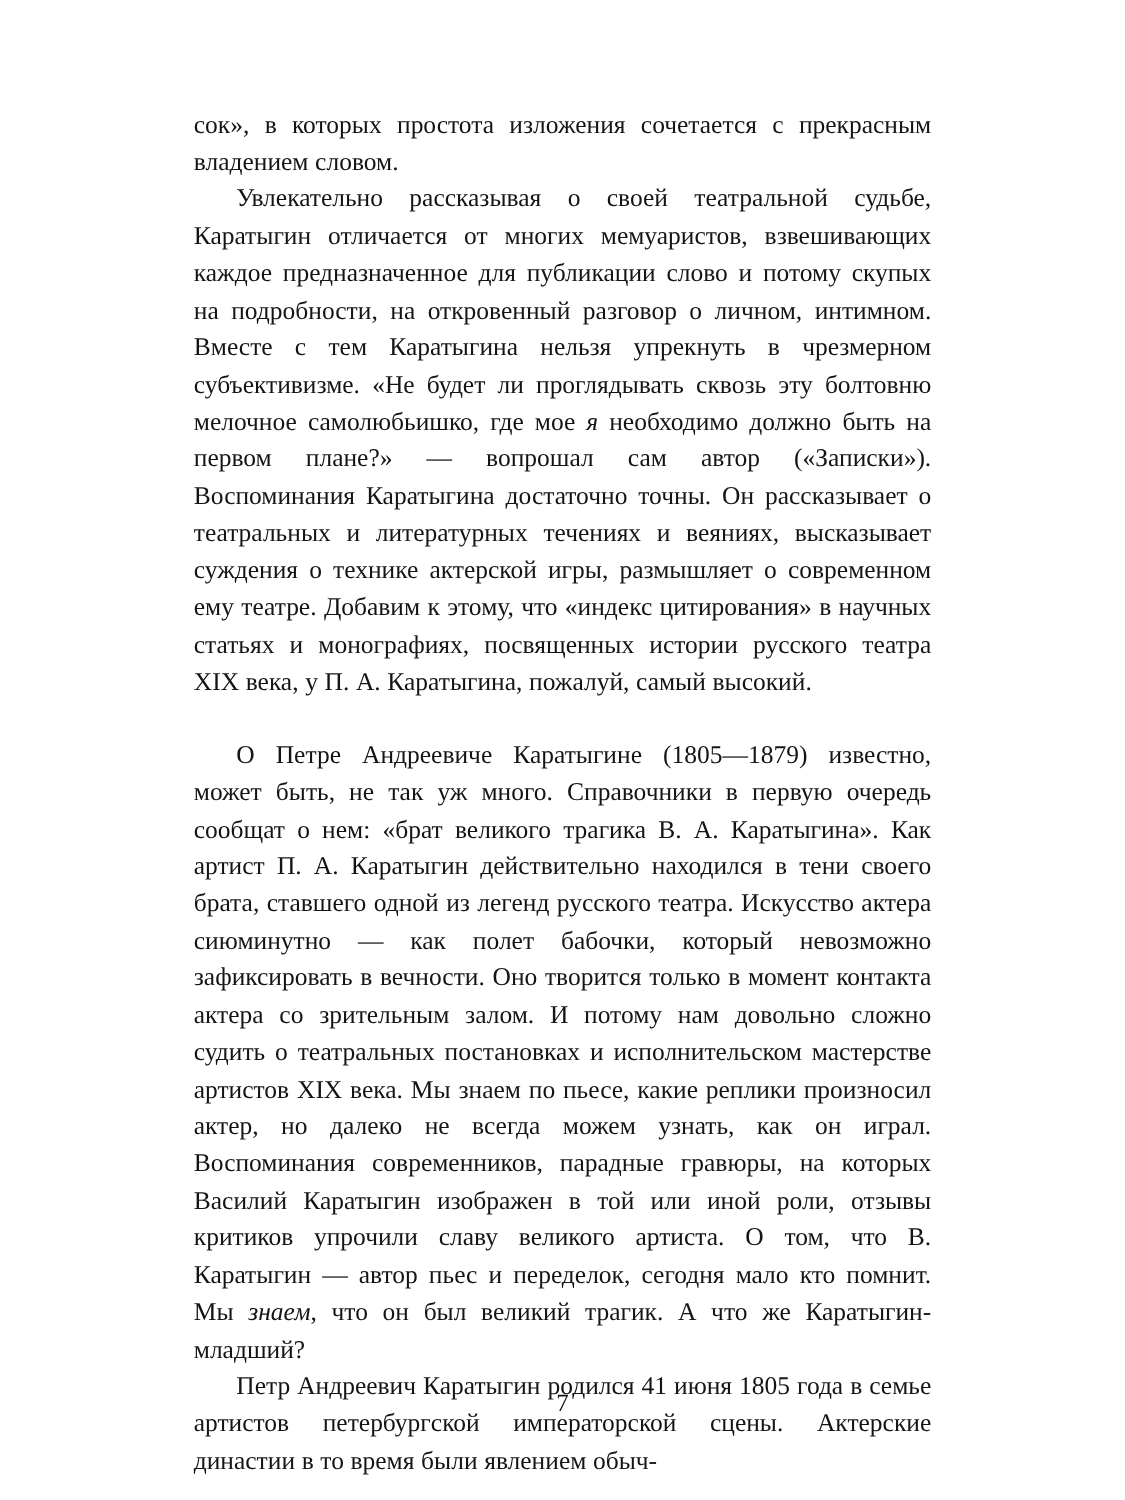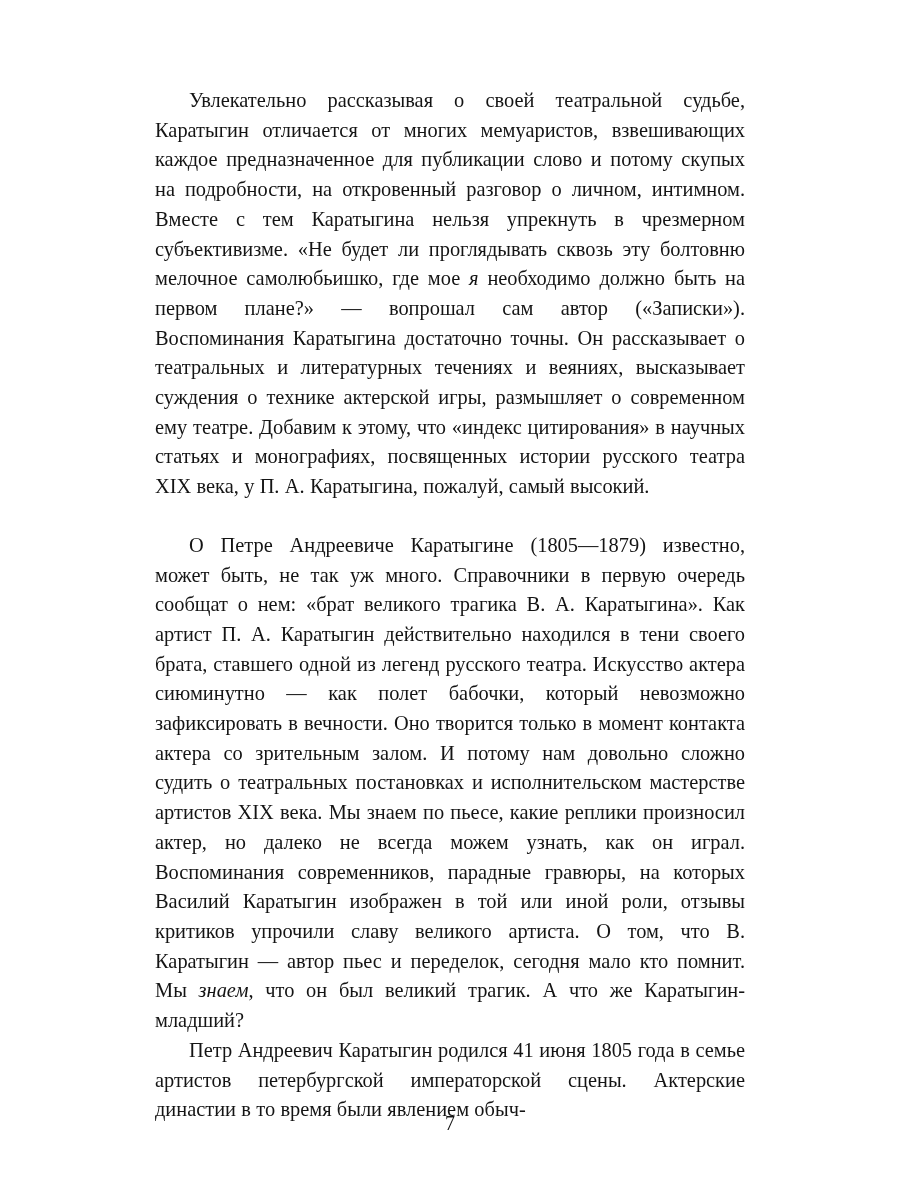--- a/index.html
+++ b/index.html
@@ -68,20 +68,21 @@
     font-family: "Liberation Serif", "DejaVu Serif", serif;
   }
 </style>
 </head>
 <body>
 
 <div class="page">
 
   <div class="text-block">
 
+    <p class="para">сок», в которых простота изложения сочетается с прекрасным владением словом.</p>
 
     <p class="para indent"><span>Увлекательно рассказывая о своей театральной судьбе, Каратыгин отличается от многих мемуаристов, взвешивающих каждое предназначенное для публикации слово и потому скупых на подробности, на откровенный разговор о личном, интимном. Вместе с тем Каратыгина нельзя упрекнуть в чрезмерном субъективизме. «Не будет ли проглядывать сквозь эту болтовню мелочное самолюбьишко, где мое </span><em class="ital">я</em><span> необходимо должно быть на первом плане?» — вопрошал сам автор («Записки»). Воспоминания Каратыгина достаточно точны. Он рассказывает о театральных и литературных течениях и веяниях, высказывает суждения о технике актерской игры, размышляет о современном ему театре. Добавим к этому, что «индекс цитирования» в научных статьях и монографиях, посвященных истории русского театра XIX века, у П. А. Каратыгина, пожалуй, самый высокий.</span></p>
 
     <div class="para-gap"></div>
 
     <p class="para indent"><span>О Петре Андреевиче Каратыгине (1805—1879) известно, может быть, не так уж много. Справочники в первую очередь сообщат о нем: «брат великого трагика В. А. Каратыгина». Как артист П. А. Каратыгин действительно находился в тени своего брата, ставшего одной из легенд русского театра. Искусство актера сиюминутно — как полет бабочки, который невозможно зафиксировать в вечности. Оно творится только в момент контакта актера со зрительным залом. И потому нам довольно сложно судить о театральных постановках и исполнительском мастерстве артистов XIX века. Мы знаем по пьесе, какие реплики произносил актер, но далеко не всегда можем узнать, как он играл. Воспоминания современников, парадные гравюры, на которых Василий Каратыгин изображен в той или иной роли, отзывы критиков упрочили славу великого артиста. О том, что В. Каратыгин — автор пьес и переделок, сегодня мало кто помнит. Мы </span><em class="ital">знаем</em><span>, что он был великий трагик. А что же Каратыгин-младший?</span></p>
 
     <p class="para indent">Петр Андреевич Каратыгин родился 41 июня 1805 года в семье артистов петербургской императорской сцены. Актерские династии в то время были явлением обыч-</p>
 
   </div>

